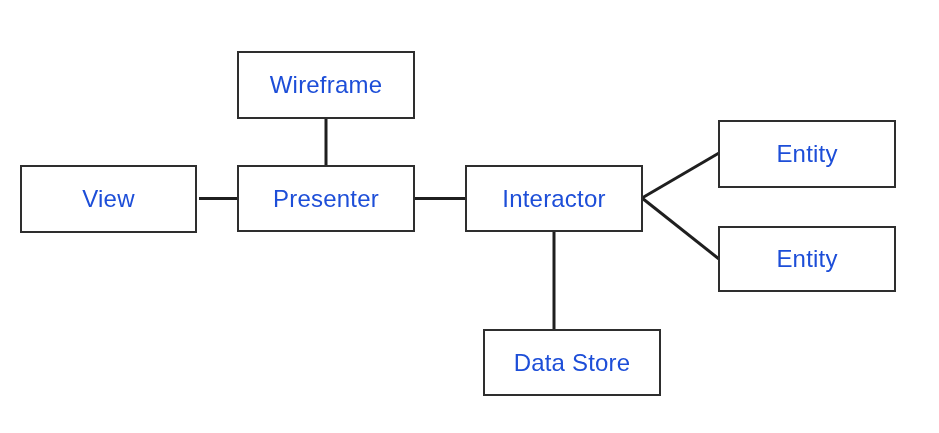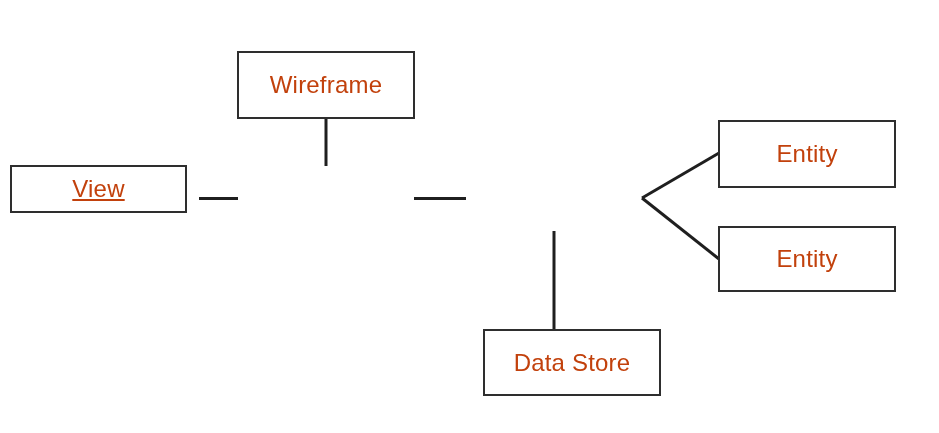--- a/index.html
+++ b/index.html
@@ -24,21 +24,21 @@
   }
   .node {
     position: absolute;
     box-sizing: border-box;
     background: #ffffff;
     border: 2px solid #2e2e2e;
     display: flex;
     align-items: center;
     justify-content: center;
     font-size: 24px;
-    color: #c2410c;
+    color: #1d4ed8;
     letter-spacing: 0.2px;
     white-space: nowrap;
   }
   .edge {
     stroke: #1f1f1f;
     stroke-width: 3;
     fill: none;
     stroke-linecap: butt;
   }
 </style>
@@ -51,23 +51,25 @@
     <line class="edge" x1="199" y1="198.5" x2="238" y2="198.5"></line>
     <line class="edge" x1="326" y1="118" x2="326" y2="166"></line>
     <line class="edge" x1="414" y1="198.5" x2="466" y2="198.5"></line>
     <line class="edge" x1="642" y1="198" x2="719" y2="153"></line>
     <line class="edge" x1="642" y1="198" x2="719" y2="259"></line>
     <line class="edge" x1="554" y1="231" x2="554" y2="330"></line>
   </svg>
 
   <div class="node" style="left:237px; top:51px;  width:178px; height:68px;">Wireframe</div>
 
-  <div class="node" style="left:10px;  top:165px; width:177px; height:48px;text-decoration:underline;">View</div>
+  <div class="node" style="left:20px;  top:165px; width:177px; height:68px;">View</div>
 
+  <div class="node" style="left:237px; top:165px; width:178px; height:67px;">Presenter</div>
 
+  <div class="node" style="left:465px; top:165px; width:178px; height:67px;">Interactor</div>
 
   <div class="node" style="left:718px; top:120px; width:178px; height:68px;">Entity</div>
 
   <div class="node" style="left:718px; top:226px; width:178px; height:66px;">Entity</div>
 
   <div class="node" style="left:483px; top:329px; width:178px; height:67px;">Data Store</div>
 
 </div>
 
 </body></html>

